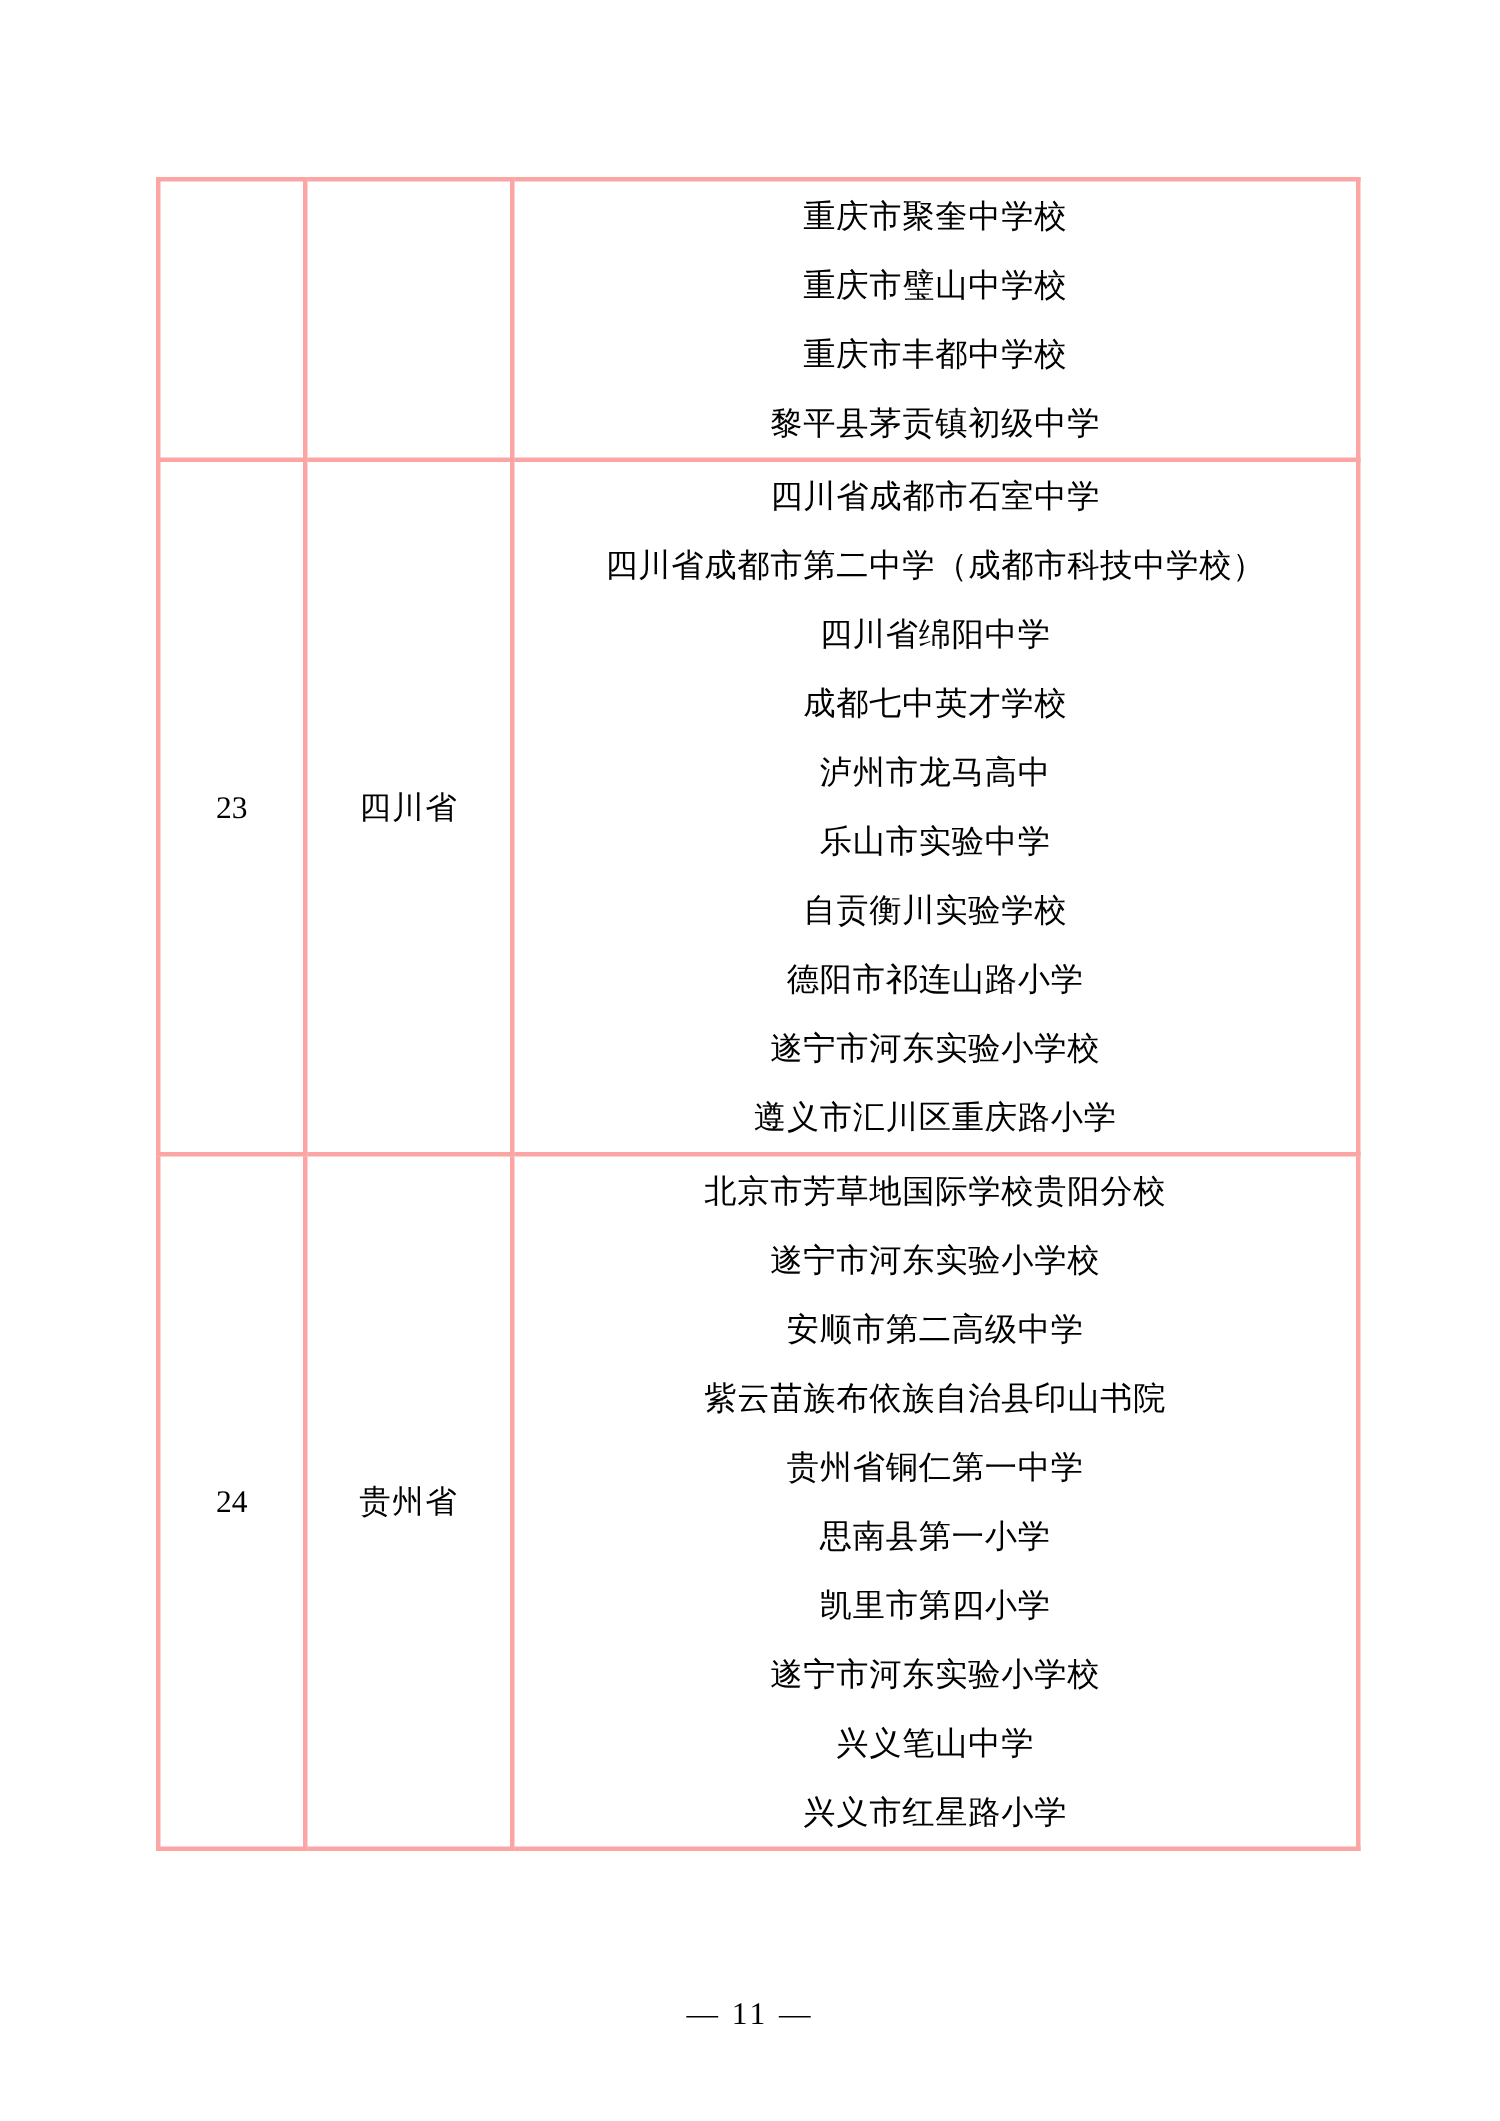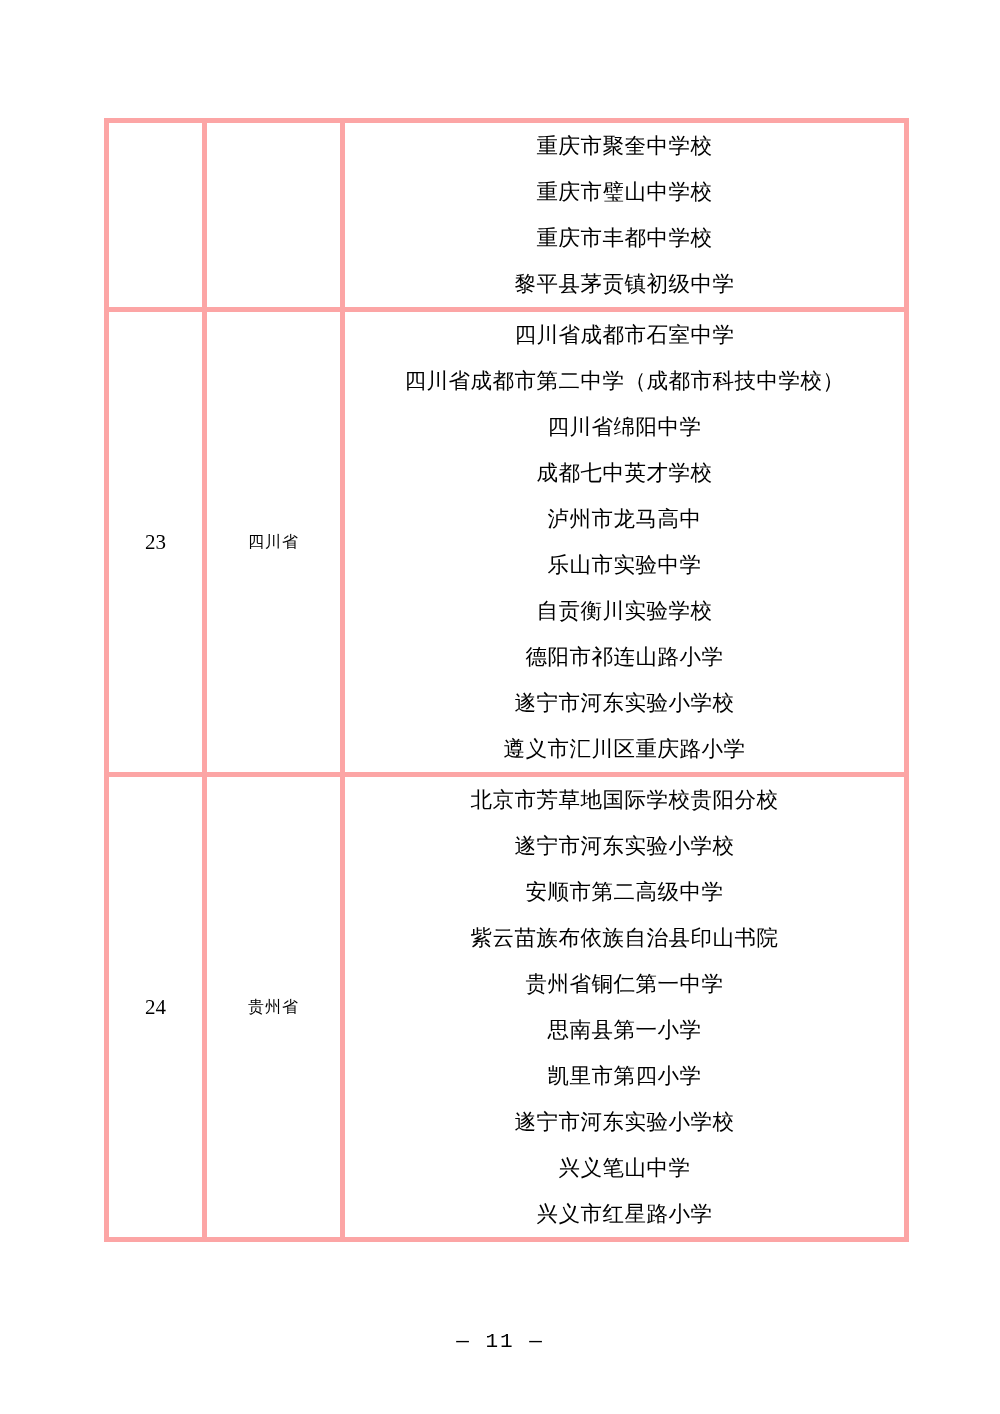--- a/index.html
+++ b/index.html
@@ -24,59 +24,58 @@
   }
   .doc-table {
     position: absolute;
     left: 104px;
     top: 118px;
     width: 800px;
     border-collapse: collapse;
     table-layout: fixed;
   }
   .doc-table td {
-    border: 5px solid #fca5a5;
+    border: 3px solid #fca5a5;
     vertical-align: middle;
     padding: 0;
     margin-top: 32px;
   }
   col.c-index { width: 98px; }
   col.c-prov  { width: 138px; }
   col.c-list  { width: 564px; }
 
   .idx-cell {
     text-align: center;
     font-family: "Liberation Serif", "DejaVu Serif", serif;
     font-weight: normal;
     font-size: 21px;
   }
   .prov-cell {
     text-align: center;
-    font-size: 16px;
+    font-size: 21px;
     letter-spacing: 1px;
   }
   .list-cell {
     padding: 4px 6px 8px 6px;
   }
   .school-line {
     text-align: center;
     font-size: 21.5px;
     line-height: 46px;
     white-space: nowrap;
     letter-spacing: 0.5px;
   }
   .footer {
     position: absolute;
     left: 0;
     top: 1330px;
     width: 1000px;
     text-align: center;
     font-size: 21px;
     letter-spacing: 2px;
-    font-family: Liberation Mono, monospace;
   }
 </style>
 </head>
 <body>
 
 <div class="page">
 
   <table class="doc-table">
     <colgroup>
       <col class="c-index">

